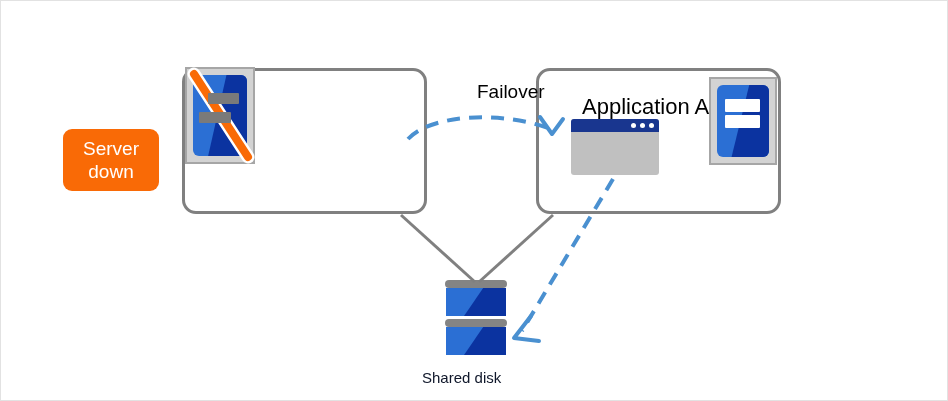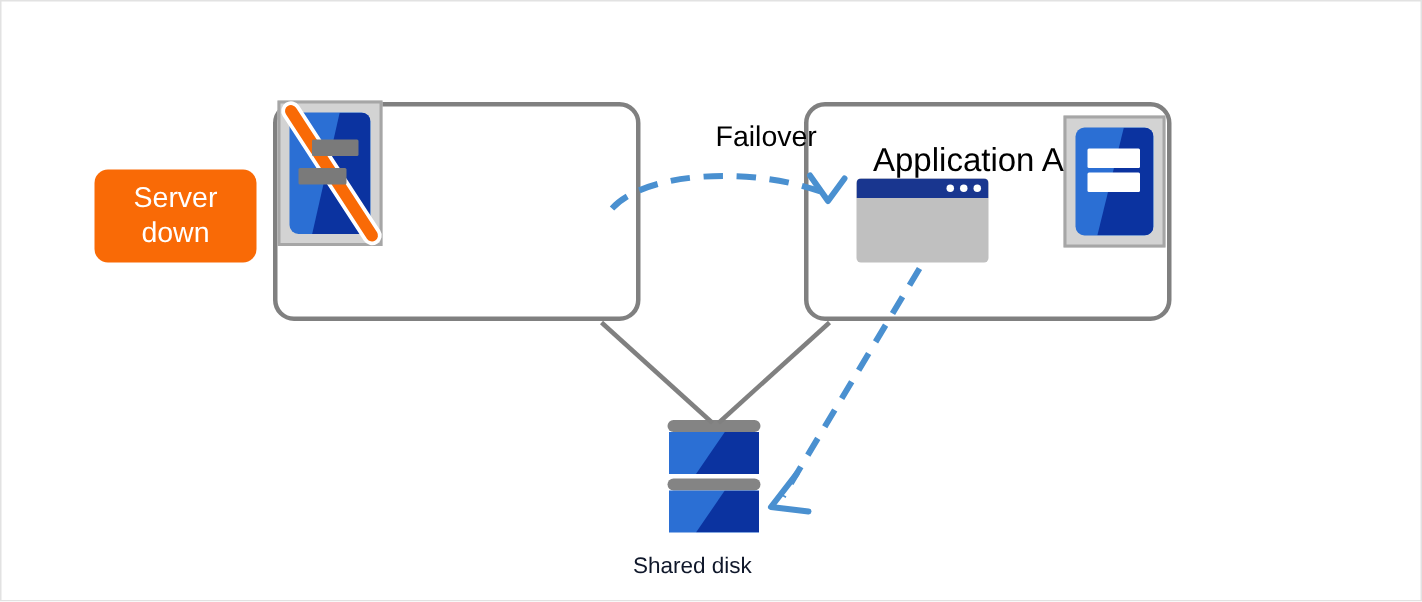--- a/index.html
+++ b/index.html
@@ -17,22 +17,22 @@
     background: #ffffff;
     border: 1px solid #e2e2e2;
     box-sizing: border-box;
     overflow: hidden;
   }
   .abs { position: absolute; }
 
   
   #status-badge {
     left: 62px;
-    top: 112px;
-    width: 108px;
+    top: 128px;
+    width: 96px;
     height: 62px;
     background: #f96a06;
     border-radius: 9px;
     display: flex;
     flex-direction: column;
     align-items: center;
     justify-content: center;
     color: #ffffff;
     font-size: 19px;
     line-height: 23px;

